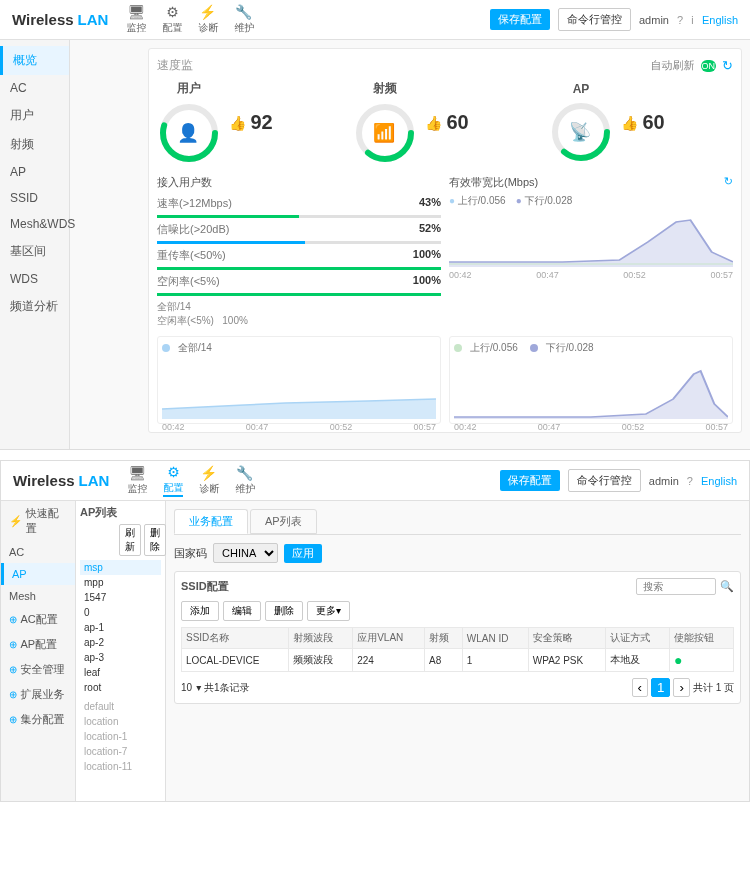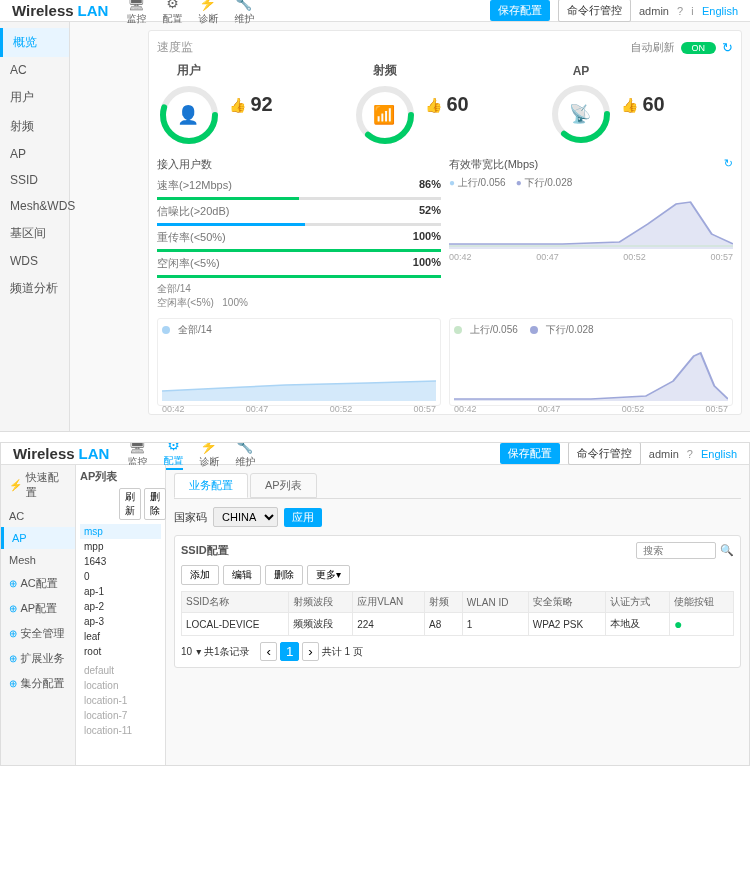--- a/index.html
+++ b/index.html
@@ -1,20 +1,20 @@
 <!DOCTYPE html>
 <html><head>
   <meta charset="utf-8">
   <style>
     * { box-sizing: border-box; margin: 0; padding: 0; }
     body { font-family: 'Microsoft YaHei', SimHei, Arial, sans-serif; background: #fff; width: 750px; font-size: 12px; color: #333; }
 
     
     .top-header {
-      display: flex; align-items: center; padding: 0 12px; height: 22px;
+      display: flex; align-items: center; padding: 0 12px; height: 40px;
       background: #fff; border-bottom: 1px solid #e0e0e0;
     }
     .logo { display: flex; align-items: center; gap: 4px; font-size: 15px; font-weight: bold; }
     .logo .wireless { color: #333; }
     .logo .lan { color: #00aaff; }
     .top-nav { display: flex; align-items: center; gap: 16px; margin-left: 18px; }
     .top-nav-item { display: flex; flex-direction: column; align-items: center; font-size: 10px; color: #666; cursor: pointer; }
     .top-nav-item .icon-box { font-size: 14px; margin-bottom: 1px; }
     .top-nav-item.active { color: #00aaff; border-bottom: 2px solid #00aaff; }
     .header-right { margin-left: auto; display: flex; align-items: center; gap: 8px; font-size: 11px; color: #555; }
@@ -136,21 +136,21 @@
         <div class="sidebar-item">频道分析</div>
       </div>
 
       <div class="main-content" style="flex:1;">
 
         <div class="speed-panel">
           <div class="section-title">
             <span>速度监</span>
             <div style="display:flex; align-items:center; gap:6px;">
               <span style="color:#888; font-size:11px;">自动刷新</span>
-              <span style="background:#00cc66; color:#fff; font-size:9px; padding:1px 11px; border-radius:8px;">ON</span>
+              <span style="background:#00cc66; color:#fff; font-size:9px; padding:1px 1px; border-radius:8px;">ON</span>
               <span style="color:#00aaff; cursor:pointer; font-size:13px;">↻</span>
             </div>
           </div>
 
           <div class="gauges-row">
 
             <div class="gauge-item">
               <div>
                 <div class="gauge-label">用户</div>
                 <div style="position:relative; width:64px; height:64px;">
@@ -201,21 +201,21 @@
               </div>
             </div>
           </div>
 
           <div class="stats-tables">
 
             <div class="stats-table">
               <div class="stats-table-title">接入用户数</div>
               <div class="stats-row">
                 <span class="stats-label">速率(&gt;12Mbps)</span>
-                <span class="stats-value">86%</span>
+                <span class="stats-value">43%</span>
               </div>
               <div style="background:#e0e0e0; height:3px; margin:2px 0;">
                 <div style="background:#00cc66; height:3px; width:50%;"></div>
               </div>
               <div class="stats-row">
                 <span class="stats-label">信噪比(&gt;20dB)</span>
                 <span class="stats-value">52%</span>
               </div>
               <div style="background:#e0e0e0; height:3px; margin:2px 0;">
                 <div style="background:#00aaff; height:3px; width:52%;"></div>
@@ -384,21 +384,21 @@
       <div style="width:90px; background:#fff; border-right:1px solid #e0e0e0; flex-shrink:0; padding:4px;">
         <div style="font-size:11px; color:#555; font-weight:bold; margin-bottom:4px; display:flex; align-items:center; justify-content:space-between;">
           <span>AP列表</span>
         </div>
         <div style="display:flex; gap:3px; margin-bottom:4px;">
           <button style="padding:1px 5px; font-size:10px; border:1px solid #ccc; border-radius:2px; cursor:pointer; background:#fff;margin-left:39px;">刷新</button>
           <button style="padding:1px 5px; font-size:10px; border:1px solid #ccc; border-radius:2px; cursor:pointer; background:#fff;">删除</button>
         </div>
         <div style="font-size:10px; color:#00aaff; background:#e8f5ff; padding:2px 4px; cursor:pointer;">msp</div>
         <div style="font-size:10px; color:#333; padding:2px 4px; cursor:pointer;">mpp</div>
-        <div style="font-size:10px; color:#333; padding:2px 4px; cursor:pointer;">1643</div>
+        <div style="font-size:10px; color:#333; padding:2px 4px; cursor:pointer;">1547</div>
         <div style="font-size:10px; color:#333; padding:2px 4px; cursor:pointer;">0</div>
         <div style="font-size:10px; color:#333; padding:2px 4px; cursor:pointer;">ap-1</div>
         <div style="font-size:10px; color:#333; padding:2px 4px; cursor:pointer;">ap-2</div>
         <div style="font-size:10px; color:#333; padding:2px 4px; cursor:pointer;">ap-3</div>
         <div style="font-size:10px; color:#333; padding:2px 4px; cursor:pointer;">leaf</div>
         <div style="font-size:10px; color:#333; padding:2px 4px; cursor:pointer;">root</div>
         <div style="font-size:10px; color:#aaa; padding:2px 4px; margin-top:4px;">default</div>
         <div style="font-size:10px; color:#aaa; padding:2px 4px;">location</div>
         <div style="font-size:10px; color:#aaa; padding:2px 4px;">location-1</div>
         <div style="font-size:10px; color:#aaa; padding:2px 4px;">location-7</div>
@@ -458,21 +458,21 @@
                 <td>1</td>
                 <td>WPA2 PSK</td>
                 <td>本地及</td>
                 <td>
                   <span style="color:#00cc66; font-size:14px;">●</span>
                 </td>
               </tr>
             </tbody>
           </table>
 
-          <div style="display:flex; align-items:center; gap:11px; font-size:10px; margin-top:6px; ">
+          <div style="display:flex; align-items:center; gap:11px; font-size:10px; margin-top:6px; justify-content:space-between;">
             <div style="display:flex; align-items:center; gap:4px;">
               <span>10</span>
               <span> ▾ 共1条记录</span>
             </div>
             <div style="display:flex; align-items:center; gap:3px;">
               <button class="page-btn">‹</button>
               <button class="page-btn active">1</button>
               <button class="page-btn">›</button>
               <span>共计 1 页</span>
             </div>

